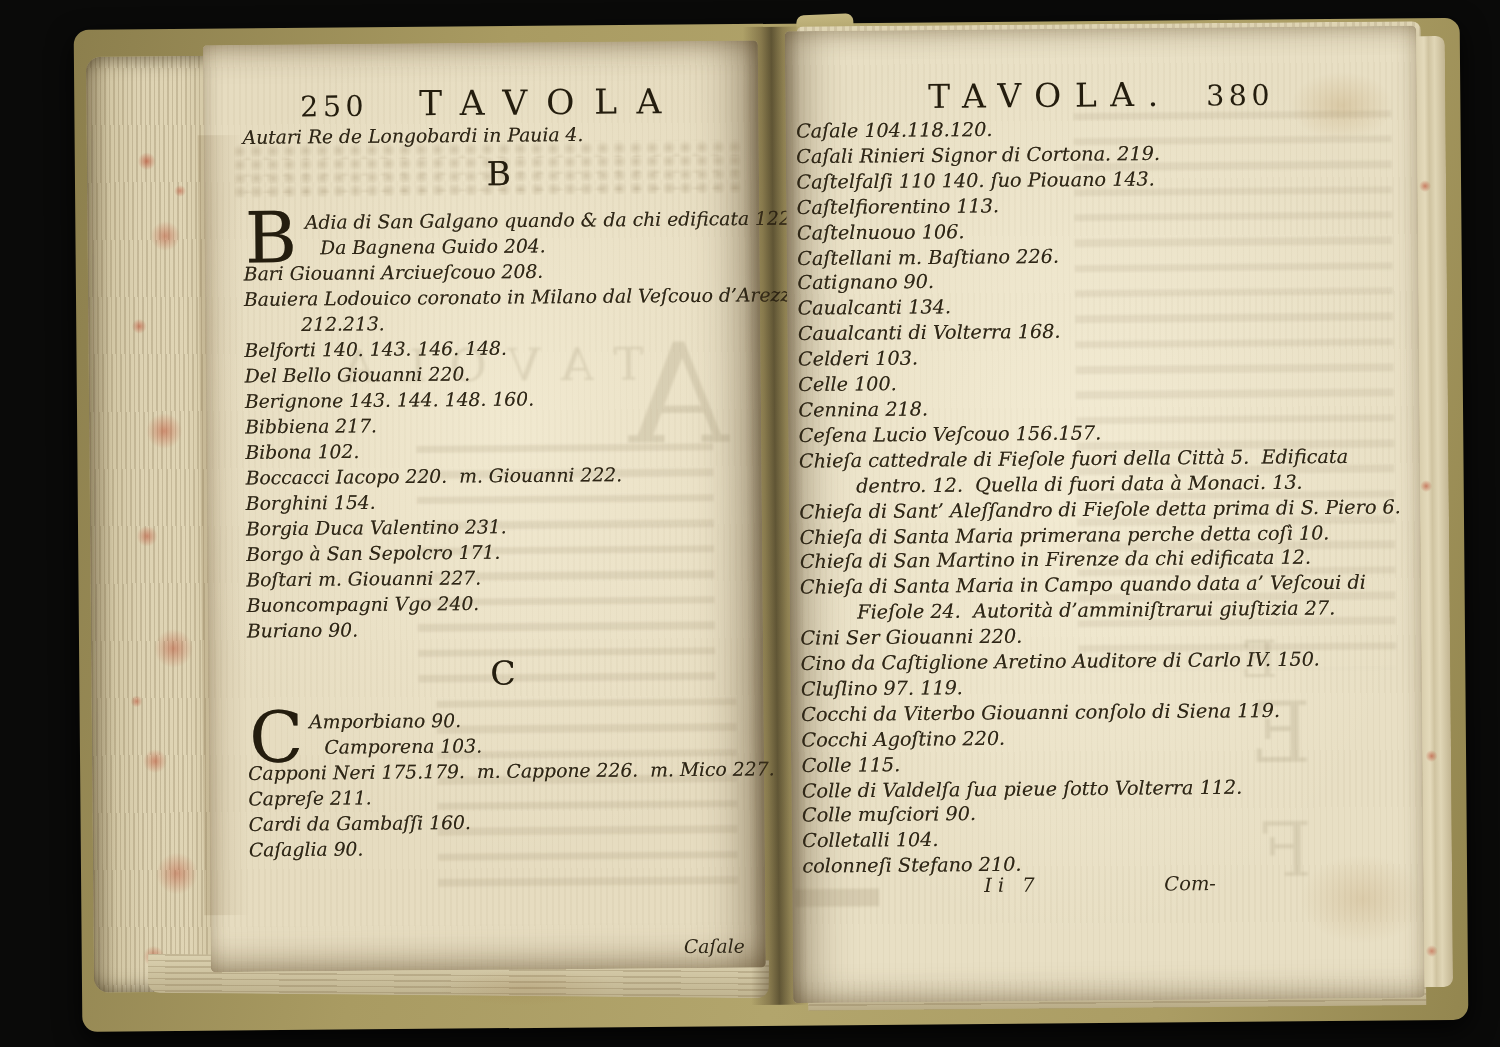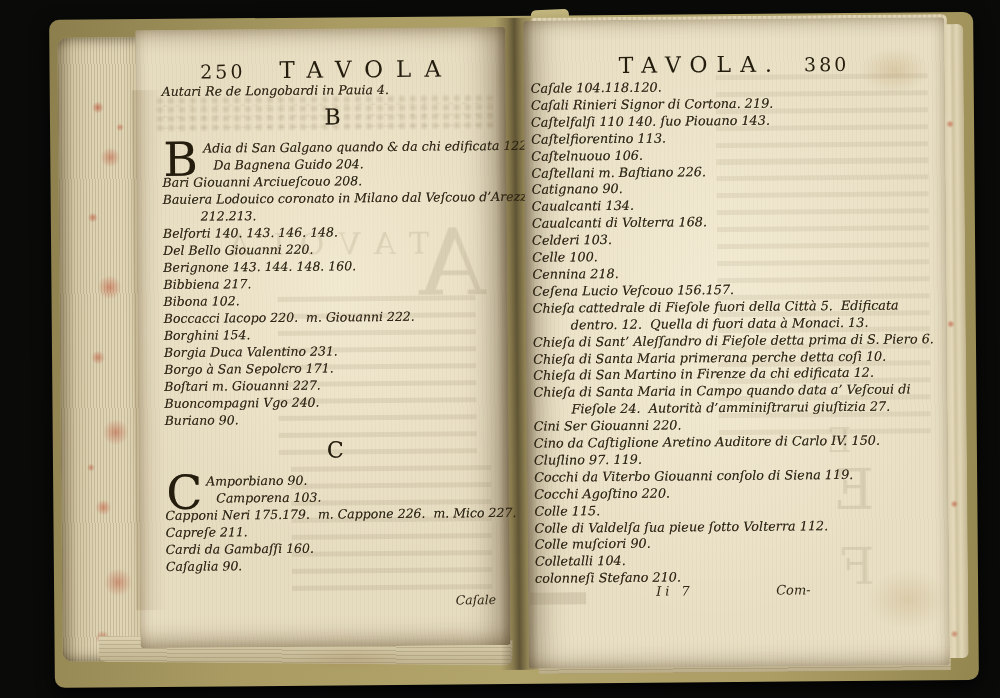--- a/index.html
+++ b/index.html
@@ -119,21 +119,21 @@
   .page-right .text-col{left:7px;top:60px;width:410px;font-size:12.8px;line-height:16.9px;}
   .entry-line{white-space:pre;}
   .indent-line{white-space:pre;padding-left:38px;}
   .section-heading{font-style:normal;text-align:center;font-size:22px;line-height:26px;
     margin:6px 0 6px 0;color:#241d0e;letter-spacing:1px;}
   .section-heading.c-head{margin-top:10px;}
   .drop-block{position:relative;padding-left:41px;margin-top:8px;}
   .drop-cap{position:absolute;left:1px;top:-4px;font-style:normal;font-size:47px;line-height:1;color:#241d0e;}
   .drop-line{display:block;white-space:pre;}
   .drop-line.l2{padding-left:10px;}
-  .catchword{position:absolute;right:14px;top:565px;font-style:italic;font-size:12.5px;color:#2e2616;}
+  .catchword{position:absolute;right:14px;top:596px;font-style:italic;font-size:12.5px;color:#2e2616;}
   .sig-row{position:absolute;left:0;right:0;top:564px;font-style:italic;font-size:13px;color:#2e2616;}
   .sig-mark{position:absolute;left:128px;letter-spacing:4px;}
   .sig-catch{position:absolute;left:248px;}
 </style>
 </head>
 <body>
 
 <div class="scene">
   <div class="book">
     <div class="cover"></div>

